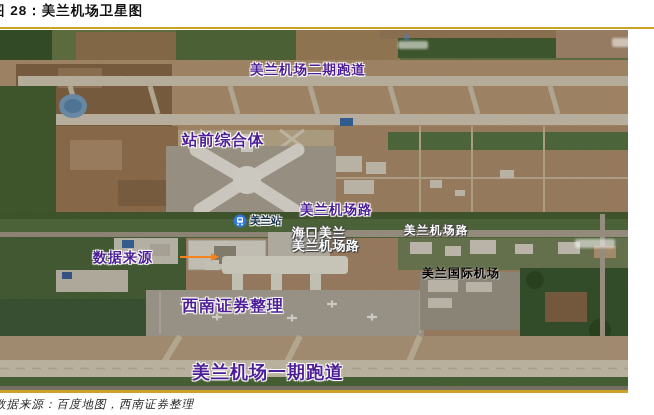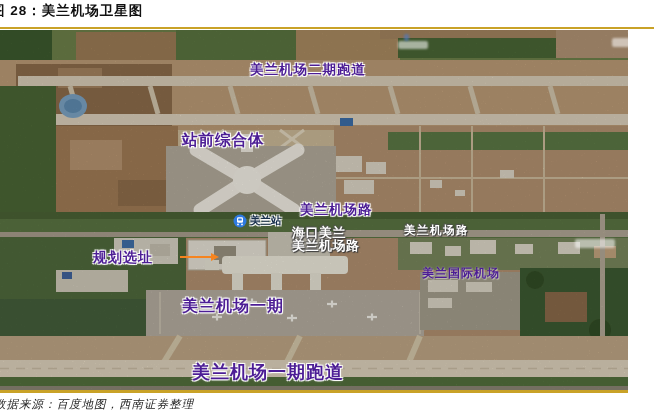--- a/index.html
+++ b/index.html
@@ -12,21 +12,21 @@
   .rule-bottom{left:0;top:390px;width:628px;height:2.5px;}
   .src{position:absolute;left:-6px;top:397px;font-family:"DejaVu Serif",serif;font-style:italic;
         font-size:11.5px;color:#222;letter-spacing:1px;white-space:nowrap;}
   .sat{position:absolute;left:0;top:30px;width:628px;height:360px;overflow:hidden;background:#b29070;}
   .sat svg.terrain{position:absolute;left:0;top:0;}
   .lbl{position:absolute;font-weight:bold;white-space:nowrap;letter-spacing:1px;z-index:6;}
   .orange{color:#4c1d95;text-align:left;
      text-shadow:-1px -1px 0 rgba(255,255,255,.85),1px -1px 0 rgba(255,255,255,.85),
                  -1px 1px 0 rgba(255,255,255,.85),1px 1px 0 rgba(255,255,255,.85),
                  0 0 3px rgba(255,255,255,.9);}
-  .red{color:#4c1d95;text-align:center;
+  .red{color:#000000;text-align:center;
      text-shadow:0 0 2px rgba(255,255,255,.45),1px 1px 1px rgba(255,255,255,.4);}
   .white{color:#ffffff;font-weight:bold;
      text-shadow:0 0 2px #4a4a4a,1px 1px 1px #333,-1px -1px 1px #555;}
   .multi span{display:block;}
   .arrow{position:absolute;width:32px;height:0;border-top:2.5px solid #f5841f;z-index:6;}
   .arrow:after{content:"";position:absolute;right:-7px;top:-5.5px;width:0;height:0;
      border-left:8px solid #f5841f;border-top:4px solid transparent;border-bottom:4px solid transparent;}
   .station{position:absolute;display:flex;align-items:flex-end;z-index:7;}
   .station .txt{margin-left:3px;font-size:10.5px;font-weight:bold;color:#142c49;letter-spacing:0;
      text-shadow:-1px -1px 0 rgba(255,255,255,.9),1px -1px 0 rgba(255,255,255,.9),
@@ -205,23 +205,23 @@
     <div class="blob" style="left:398px;top:11px;width:30px;height:8px;"></div>
     <div class="bluesmear" style="left:404px;top:4px;width:5px;height:7px;"></div>
     <div class="blob" style="left:612px;top:8px;width:34px;height:9px;"></div>
     <div class="blob" style="left:575px;top:209px;width:40px;height:9px;"></div>
 
     <div class="lbl orange" style="left:250px;top:31px;width:220px;font-size:13.5px;">美兰机场二期跑道</div>
     <div class="lbl orange" style="left:182px;top:100px;width:150px;font-size:15.5px;">站前综合体</div>
     <div class="lbl orange multi" style="left:300px;top:171px;width:132px;font-size:13.5px;line-height:17px;">
       <span>美兰机场路</span>
     </div>
-    <div class="lbl orange" style="left:93px;top:219px;font-size:14px;">规划选址</div>
+    <div class="lbl orange" style="left:93px;top:219px;font-size:14px;">数据来源</div>
     <div class="arrow" style="left:180px;top:226px;"></div>
-    <div class="lbl orange" style="left:182px;top:266px;width:150px;font-size:16px;">美兰机场一期</div>
+    <div class="lbl orange" style="left:182px;top:266px;width:150px;font-size:16px;">西南证券整理</div>
     <div class="lbl orange" style="left:192px;top:330px;width:140px;font-size:18px;">美兰机场一期跑道</div>
 
     <div class="lbl red multi" style="left:396px;top:236px;width:130px;font-size:12px;line-height:15px;">
       <span>美兰国际机场</span>
     </div>
 
     <div class="lbl white multi" style="left:292px;top:197px;font-size:13px;line-height:12.5px;letter-spacing:0.5px;">
       <span>海口美兰</span>
       <span>美兰机场路</span>
     </div>

